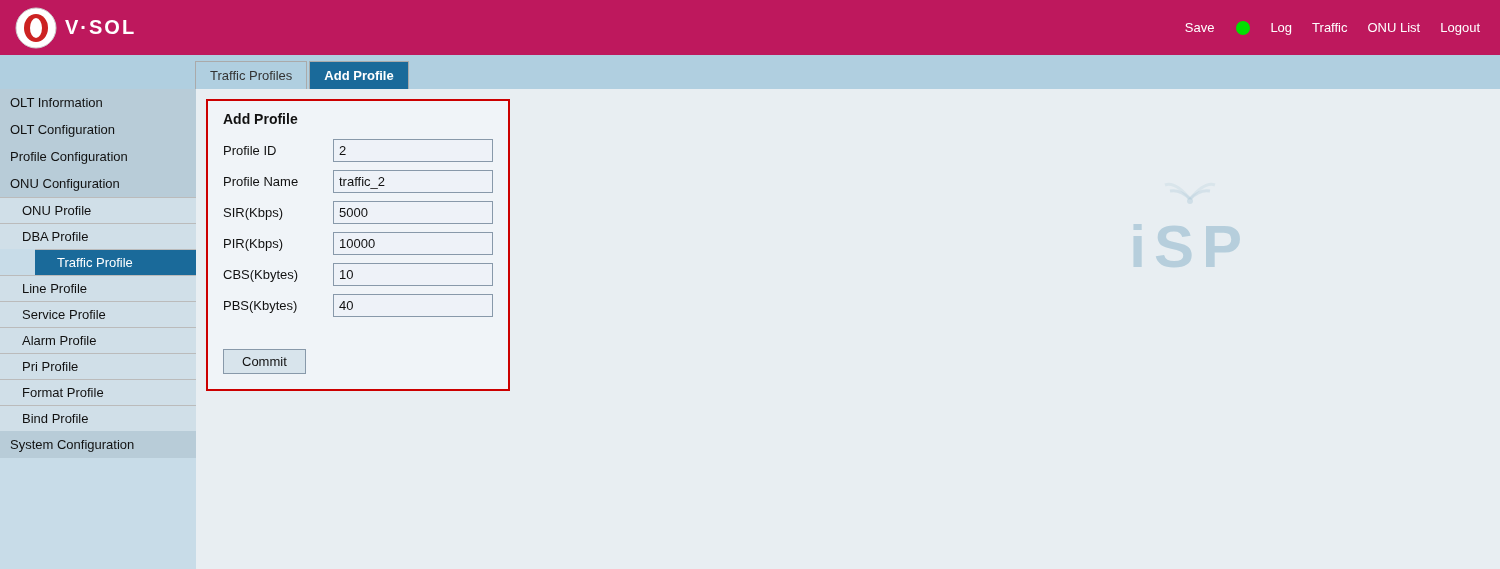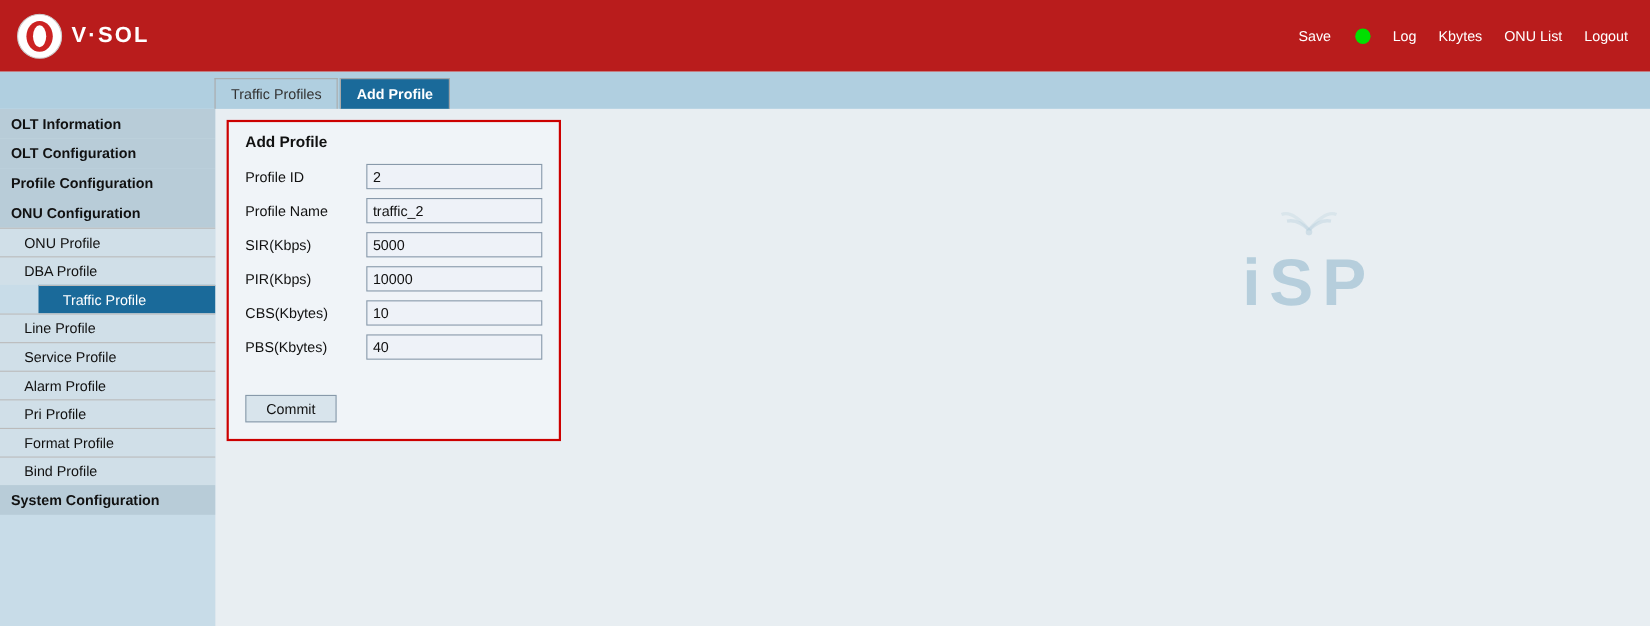--- a/index.html
+++ b/index.html
@@ -1,21 +1,21 @@
 <!DOCTYPE html>
 <html><head>
   <meta charset="utf-8">
   <style>
     * { margin: 0; padding: 0; box-sizing: border-box; }
     body { font-family: Arial, sans-serif; font-size: 13px; background: #e8eef2; width: 1500px; height: 569px; overflow: hidden; }
 
     
     .header {
-      background: #b91c1c;
-      height: 65px;
+      background: #be185d;
+      height: 55px;
       display: flex;
       align-items: center;
       padding: 0 15px;
       position: relative;
     }
     .logo-area {
       display: flex;
       align-items: center;
       gap: 8px;
     }
@@ -88,21 +88,21 @@
     }
 
     
     .sidebar {
       width: 196px;
       background: #c8dce8;
       flex-shrink: 0;
       overflow-y: auto;
     }
     .sidebar-section {
-      font-weight: bold;
+      font-weight: normal;
       font-size: 13px;
       color: #111;
       padding: 6px 10px;
       background: #b8ccd8;
       cursor: pointer;
     }
     .sidebar-item {
       font-size: 13px;
       color: #111;
       padding: 5px 10px 5px 22px;
@@ -199,21 +199,21 @@
       <ellipse cx="21" cy="21" rx="6" ry="10" fill="white"></ellipse>
     </svg>
     <span class="logo-text">V·SOL</span>
   </div>
   <div class="header-right">
     <div class="save-area">
       <span style="cursor:pointer;">Save</span>
       <span class="status-dot"></span>
     </div>
     <span class="header-link">Log</span>
-    <span class="header-link">Kbytes</span>
+    <span class="header-link">Traffic</span>
     <span class="header-link">ONU List</span>
     <span class="header-link">Logout</span>
   </div>
 </div>
 
 <div class="nav-tabs">
   <div class="nav-tab">Traffic Profiles</div>
   <div class="nav-tab active">Add Profile</div>
 </div>
 

